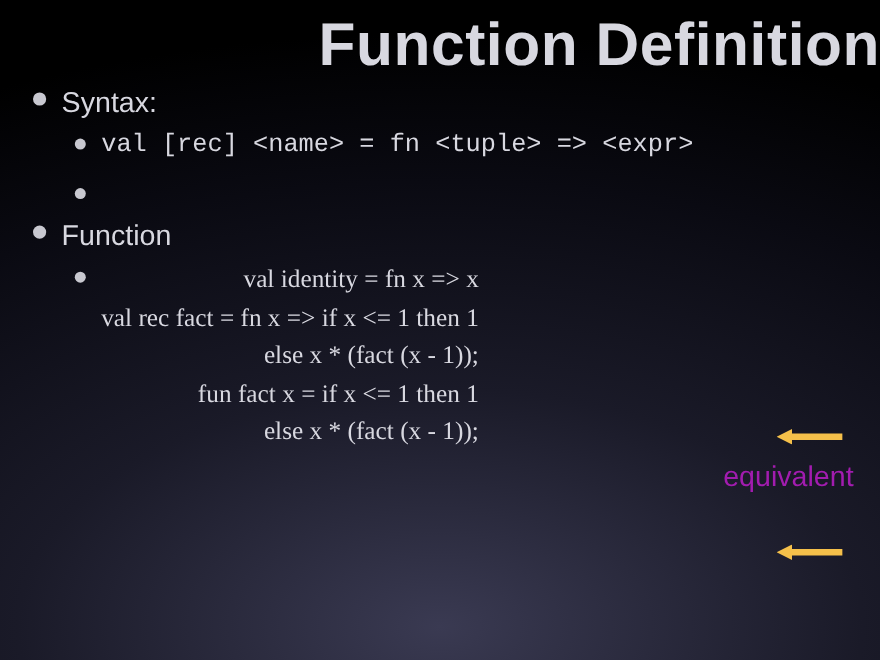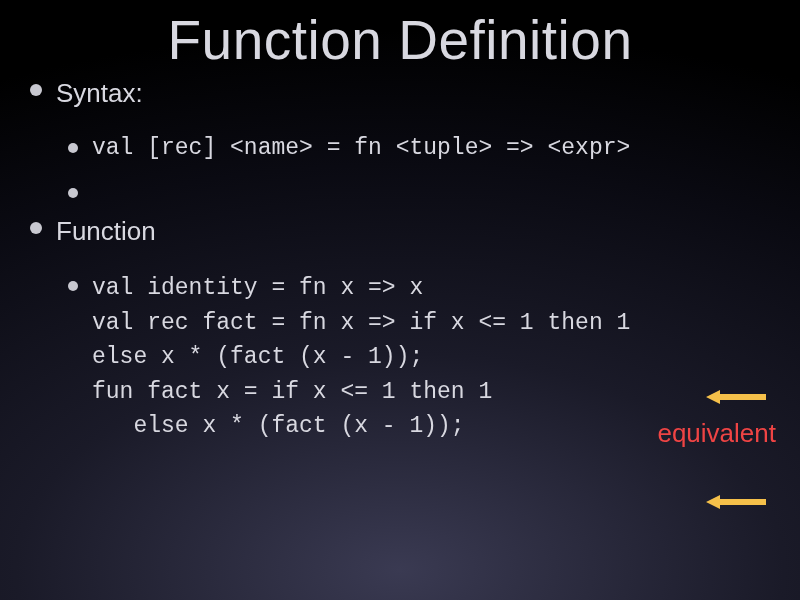--- a/index.html
+++ b/index.html
@@ -5,23 +5,23 @@
   * { margin: 0; padding: 0; box-sizing: border-box; }
   html, body { width: 800px; height: 600px; overflow: hidden; }
   body {
     background: radial-gradient(ellipse 120% 90% at 50% 95%, #3a3a52 0%, #1a1a28 40%, #0a0a12 75%, #000 100%);
     color: #d8d8e0;
     font-family: Arial, Helvetica, sans-serif;
     position: relative;
   }
   .title {
     font-size: 55px;
-    text-align: center;
+    text-align: right;
     padding-top: 8px;
-    font-weight: normal;
+    font-weight: bold;
     letter-spacing: 0.5px;
   }
   .content {
     padding-left: 30px;
     padding-top: 6px;
   }
   .top-item {
     display: flex;
     align-items: flex-start;
     margin-bottom: 4px;
@@ -43,45 +43,46 @@
     flex-shrink: 0;
     margin-top: 10px;
     margin-right: 14px;
   }
   .heading {
     font-size: 26px;
     font-weight: normal;
   }
   .sub-list {
     padding-left: 38px;
-    margin-top: 24px;
+    margin-top: 7px;
     margin-bottom: 18px;
   }
   .sub-item {
     display: flex;
     align-items: flex-start;
     margin-bottom: 14px;
   }
   .code {
     font-family: "Courier New", Courier, monospace;
     font-size: 23px;
     line-height: 1.35;
     white-space: pre;
   }
   .code-block {
-    font-family: Liberation Mono, monospace;
+    font-family: Liberation Serif, serif;
     font-size: 23px;
     line-height: 1.5;
     white-space: pre;
+    text-align: right;
   }
   .equiv {
     position: absolute;
     right: 24px;
     top: 418px;
-    color: #ef4444;
+    color: #a21caf;
     font-size: 26px;
     font-weight: normal;
   }
   .arrow {
     position: absolute;
     width: 60px;
     height: 14px;
   }
   .arrow svg { width: 100%; height: 100%; display: block; }
   .arrow1 { right: 34px; top: 390px; }

